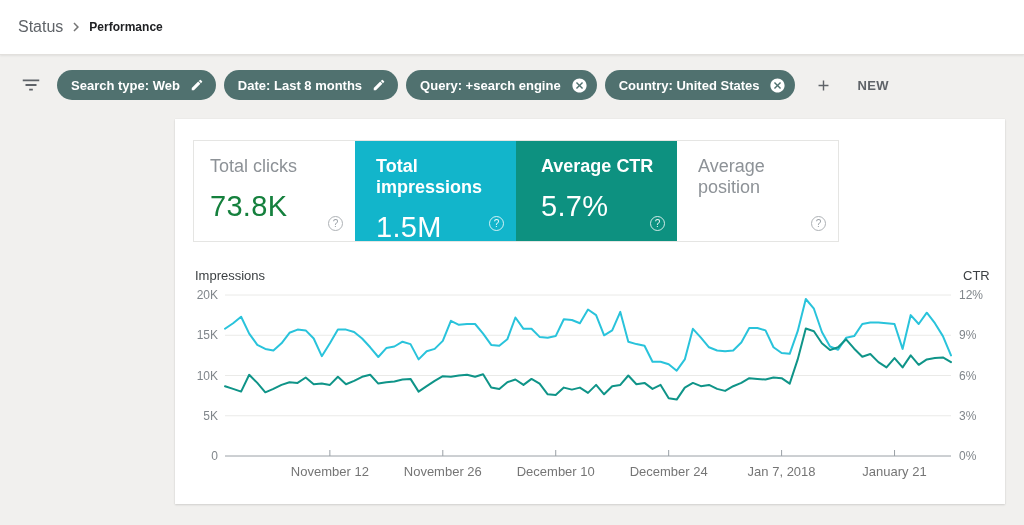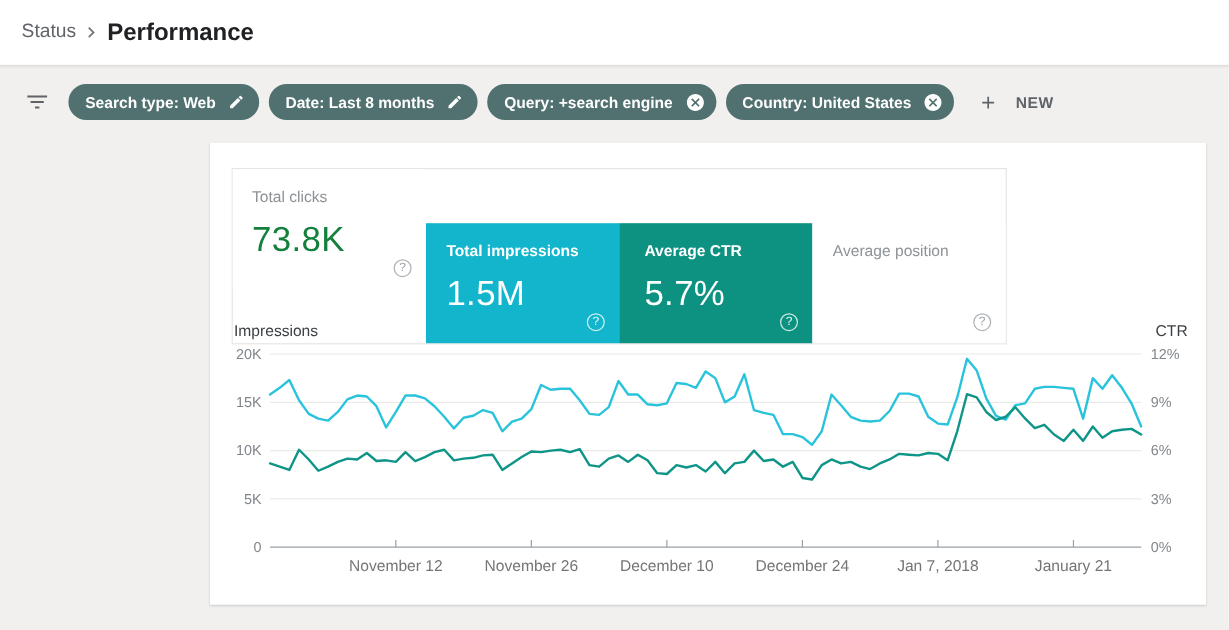--- a/index.html
+++ b/index.html
@@ -10,56 +10,56 @@
   }
   
   .header{
     position:absolute;top:0;left:0;right:0;height:55px;background:#ffffff;
     border-bottom:1px solid #e2e0dd;box-shadow:0 1px 2px rgba(0,0,0,.07);
     display:flex;align-items:center;padding-left:18px;box-sizing:border-box;z-index:3;
   }
   .crumb-section{color:#5f6368;font-size:16px;cursor:pointer;}
   .crumb-sep{display:flex;align-items:center;margin:0 4px;}
   .crumb-sep svg{width:18px;height:18px;fill:#757575;}
-  .crumb-page{color:#202124;font-size:20px;font-weight:700;}
+  .crumb-page{color:#202124;font-size:12px;font-weight:700;}
   
   .filter-bar{
     position:absolute;top:55px;left:0;right:0;height:60px;
     display:flex;align-items:center;padding-left:18px;box-sizing:border-box;
   }
   .filter-btn{background:none;border:none;padding:2px;cursor:pointer;display:flex;}
   .filter-btn svg{width:22px;height:22px;fill:#5f6368;}
   .chips{display:flex;gap:8px;margin-left:13px;}
   .chip{
     height:30px;border-radius:15px;background:#50716f;color:#fff;
     display:flex;align-items:center;gap:10px;padding:0 9px 0 14px;
     font-size:13px;font-weight:700;cursor:pointer;white-space:nowrap;
   }
   .chip svg{display:block;}
   .chip .edit-ic{width:14px;height:14px;fill:#fff;margin-right:3px;}
   .chip .close-ic{width:17px;height:17px;fill:#fff;}
   .new-btn{
-    display:flex;align-items:center;gap:14px;margin-left:14px;cursor:pointer;
+    display:flex;align-items:center;gap:25px;margin-left:14px;cursor:pointer;
     background:none;border:none;color:#5f6368;font-size:13px;font-weight:700;
     letter-spacing:.4px;font-family:inherit;justify-content:space-between;
   }
   .new-btn svg{width:17px;height:17px;fill:#5f6368;}
   
   .panel{
     position:absolute;left:175px;top:119px;width:830px;height:385px;background:#fff;
     box-shadow:0 1px 2px rgba(0,0,0,.13),0 0 1px rgba(0,0,0,.08);
   }
   .cards{position:absolute;left:18px;top:21px;display:flex;border:1px solid #e5e5e3;}
   .metric-card{
     width:161px;height:100px;box-sizing:border-box;padding:15px 16px;
     position:relative;background:#fff;cursor:pointer;
   }
-  .metric-card + .metric-card{border-left:1px solid #0369a1;margin-top:45px;}
+  .metric-card + .metric-card{border-left:5px solid #0369a1;}
   .metric-card.selected,.metric-card.selected + .metric-card{border-left-color:transparent;}
-  .metric-label{font-size:13px;color:#8d9297;}
+  .metric-label{font-size:18px;color:#8d9297;}
   .metric-card.selected .metric-label{color:#fff;font-weight:700;}
   .metric-value{font-size:29px;color:#15803d;margin-top:13px;letter-spacing:.3px;}
   .metric-card.selected .metric-value{color:#fff;}
   .help-icon{
     position:absolute;right:12px;bottom:10px;width:15px;height:15px;box-sizing:border-box;
     border:1px solid #aeb2b6;border-radius:50%;color:#9aa0a6;
     font-size:10px;line-height:13px;text-align:center;cursor:pointer;
   }
   .metric-card.selected .help-icon{border-color:rgba(255,255,255,.8);color:rgba(255,255,255,.92);}
   .chart{position:absolute;left:0;top:0;width:830px;height:385px;}

